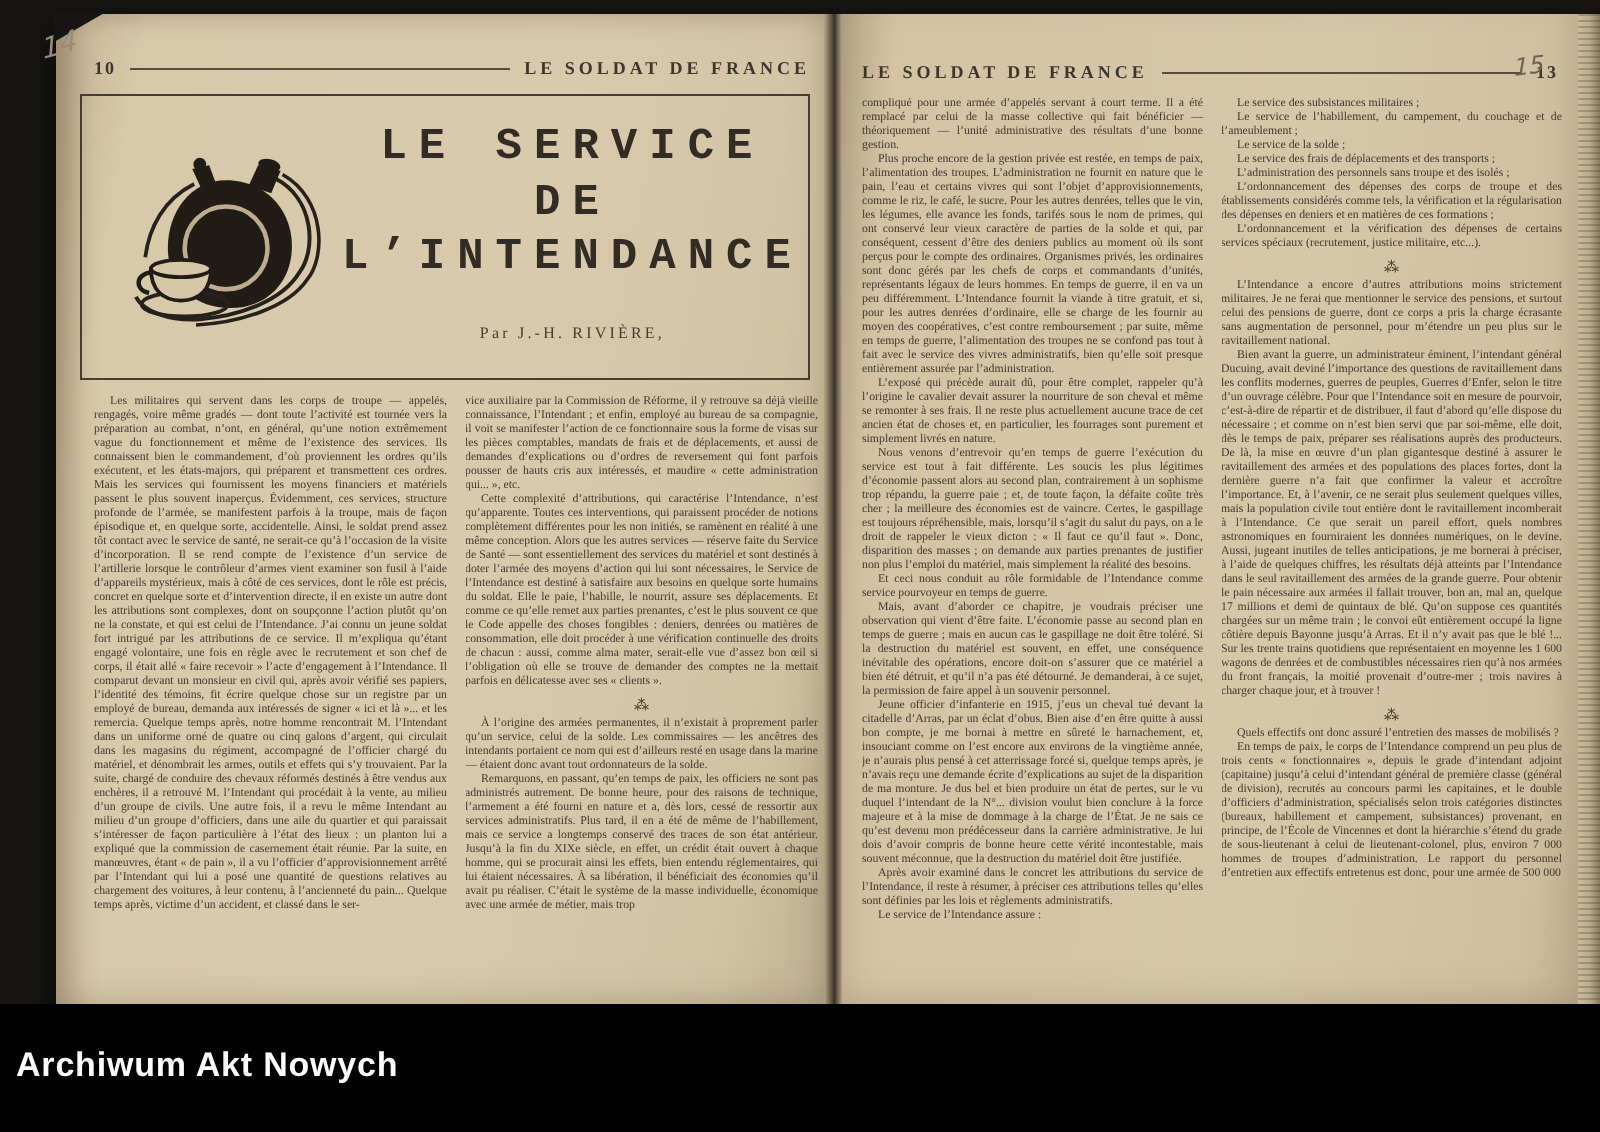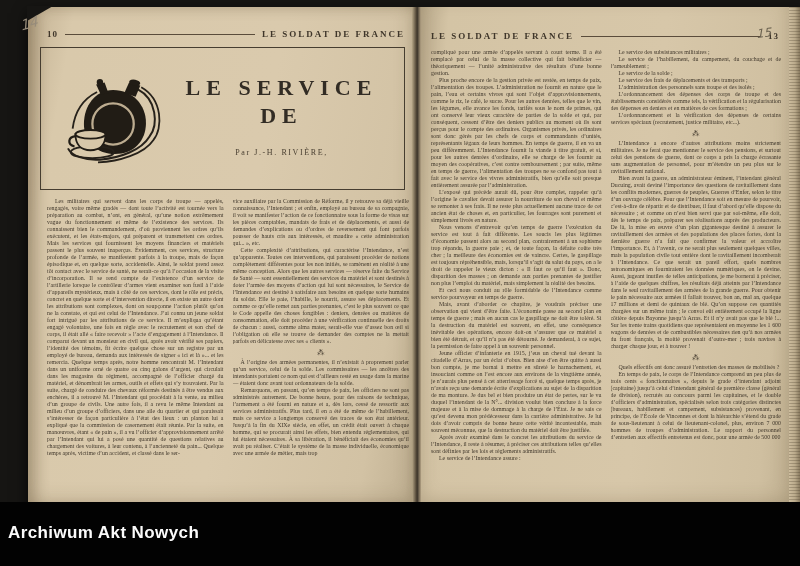--- a/index.html
+++ b/index.html
@@ -27,21 +27,21 @@
     font-weight:700;font-size:9px;letter-spacing:2px;color:#3f362a;justify-content:space-between;}
   .runhead .rule{flex:1;height:1px;background:#5a4c3b;}
   .runhead .num{letter-spacing:1px;}
   .lp-head{top:22px;left:19px;right:7px;}
   .rp-head{top:24px;left:10px;right:10px;}
   
   .title-box{position:absolute;left:12px;top:40px;width:363px;height:141px;
     border:1.6px solid #463d30;display:flex;align-items:center;}
   .canteen{width:106px;height:94px;margin:8px 0 0 20px;flex:none;}
   .title-wrap{flex:1;text-align:center;padding:0 12px 6px 4px;}
-  .title-line{font-family:Liberation Serif, serif;font-weight:600;
+  .title-line{font-family:Liberation Mono, monospace;font-weight:600;
     font-size:22px;letter-spacing:6px;color:#322c24;line-height:1.25;}
   .byline{margin-top:19px;font-size:8px;letter-spacing:1.6px;color:#483e30;}
   .byrole{margin-top:4px;font-style:italic;font-size:7.5px;color:#4c4234;}
   
   .cols{position:absolute;display:flex;gap:9px;}
   .lp-cols{left:19px;top:191px;width:362px;height:294px;}
   .rp-cols{left:10px;top:42px;width:350px;height:444px;}
   .col{flex:1;height:100%;overflow:hidden;font-size:5.9px;line-height:7px;
     text-align:justify;color:#41382c;}
   .col p{margin:0;text-indent:8px;}
@@ -90,20 +90,21 @@
           <ellipse cx="77" cy="7" rx="6" ry="3.2" fill="#211c15" transform="rotate(12 77 7)"></ellipse>
 
           <ellipse cx="32" cy="81" rx="23" ry="6.5" fill="none" stroke="#26211a" stroke-width="2"></ellipse>
 
           <path d="M14 62 C14 73 20 79 30 79 C40 79 46 73 46 62 Z" fill="#d7c7a9" stroke="#211c15" stroke-width="2"></path>
           <ellipse cx="30" cy="62" rx="16" ry="4.6" fill="#d7c7a9" stroke="#211c15" stroke-width="2"></ellipse>
           <path d="M14 64 C6 65 5 73 13 75" fill="none" stroke="#211c15" stroke-width="2.4"></path>
         </svg>
         <div class="title-wrap">
           <div class="title-line">LE SERVICE DE</div>
+          <div class="title-line">L’INTENDANCE</div>
           <div class="byline">Par J.-H. RIVIÈRE,</div>
         </div>
       </div>
 
       <div class="cols lp-cols">
         <div class="col">
           <p>Les militaires qui servent dans les corps de troupe — appelés, rengagés, voire même gradés — dont toute l’activité est tournée vers la préparation au combat, n’ont, en général, qu’une notion extrêmement vague du fonctionnement et même de l’existence des services. Ils connaissent bien le commandement, d’où proviennent les ordres qu’ils exécutent, et les états-majors, qui préparent et transmettent ces ordres. Mais les services qui fournissent les moyens financiers et matériels passent le plus souvent inaperçus. Évidemment, ces services, structure profonde de l’armée, se manifestent parfois à la troupe, mais de façon épisodique et, en quelque sorte, accidentelle. Ainsi, le soldat prend assez tôt contact avec le service de santé, ne serait-ce qu’à l’occasion de la visite d’incorporation. Il se rend compte de l’existence d’un service de l’artillerie lorsque le contrôleur d’armes vient examiner son fusil à l’aide d’appareils mystérieux, mais à côté de ces services, dont le rôle est précis, concret en quelque sorte et d’intervention directe, il en existe un autre dont les attributions sont complexes, dont on soupçonne l’action plutôt qu’on ne la constate, et qui est celui de l’Intendance. J’ai connu un jeune soldat fort intrigué par les attributions de ce service. Il m’expliqua qu’étant engagé volontaire, une fois en règle avec le recrutement et son chef de corps, il était allé « faire recevoir » l’acte d’engagement à l’Intendance. Il comparut devant un monsieur en civil qui, après avoir vérifié ses papiers, l’identité des témoins, fit écrire quelque chose sur un registre par un employé de bureau, demanda aux intéressés de signer « ici et là »... et les remercia. Quelque temps après, notre homme rencontrait M. l’Intendant dans un uniforme orné de quatre ou cinq galons d’argent, qui circulait dans les magasins du régiment, accompagné de l’officier chargé du matériel, et dénombrait les armes, outils et effets qui s’y trouvaient. Par la suite, chargé de conduire des chevaux réformés destinés à être vendus aux enchères, il a retrouvé M. l’Intendant qui procédait à la vente, au milieu d’un groupe de civils. Une autre fois, il a revu le même Intendant au milieu d’un groupe d’officiers, dans une aile du quartier et qui paraissait s’intéresser de façon particulière à l’état des lieux : un planton lui a expliqué que la commission de casernement était réunie. Par la suite, en manœuvres, étant « de pain », il a vu l’officier d’approvisionnement arrêté par l’Intendant qui lui a posé une quantité de questions relatives au chargement des voitures, à leur contenu, à l’ancienneté du pain... Quelque temps après, victime d’un accident, et classé dans le ser-</p>
         </div>
         <div class="col">
           <p class="noindent">vice auxiliaire par la Commission de Réforme, il y retrouve sa déjà vieille connaissance, l’Intendant ; et enfin, employé au bureau de sa compagnie, il voit se manifester l’action de ce fonctionnaire sous la forme de visas sur les pièces comptables, mandats de frais et de déplacements, et aussi de demandes d’explications ou d’ordres de reversement qui font parfois pousser de hauts cris aux intéressés, et maudire « cette administration qui... », etc.</p>

